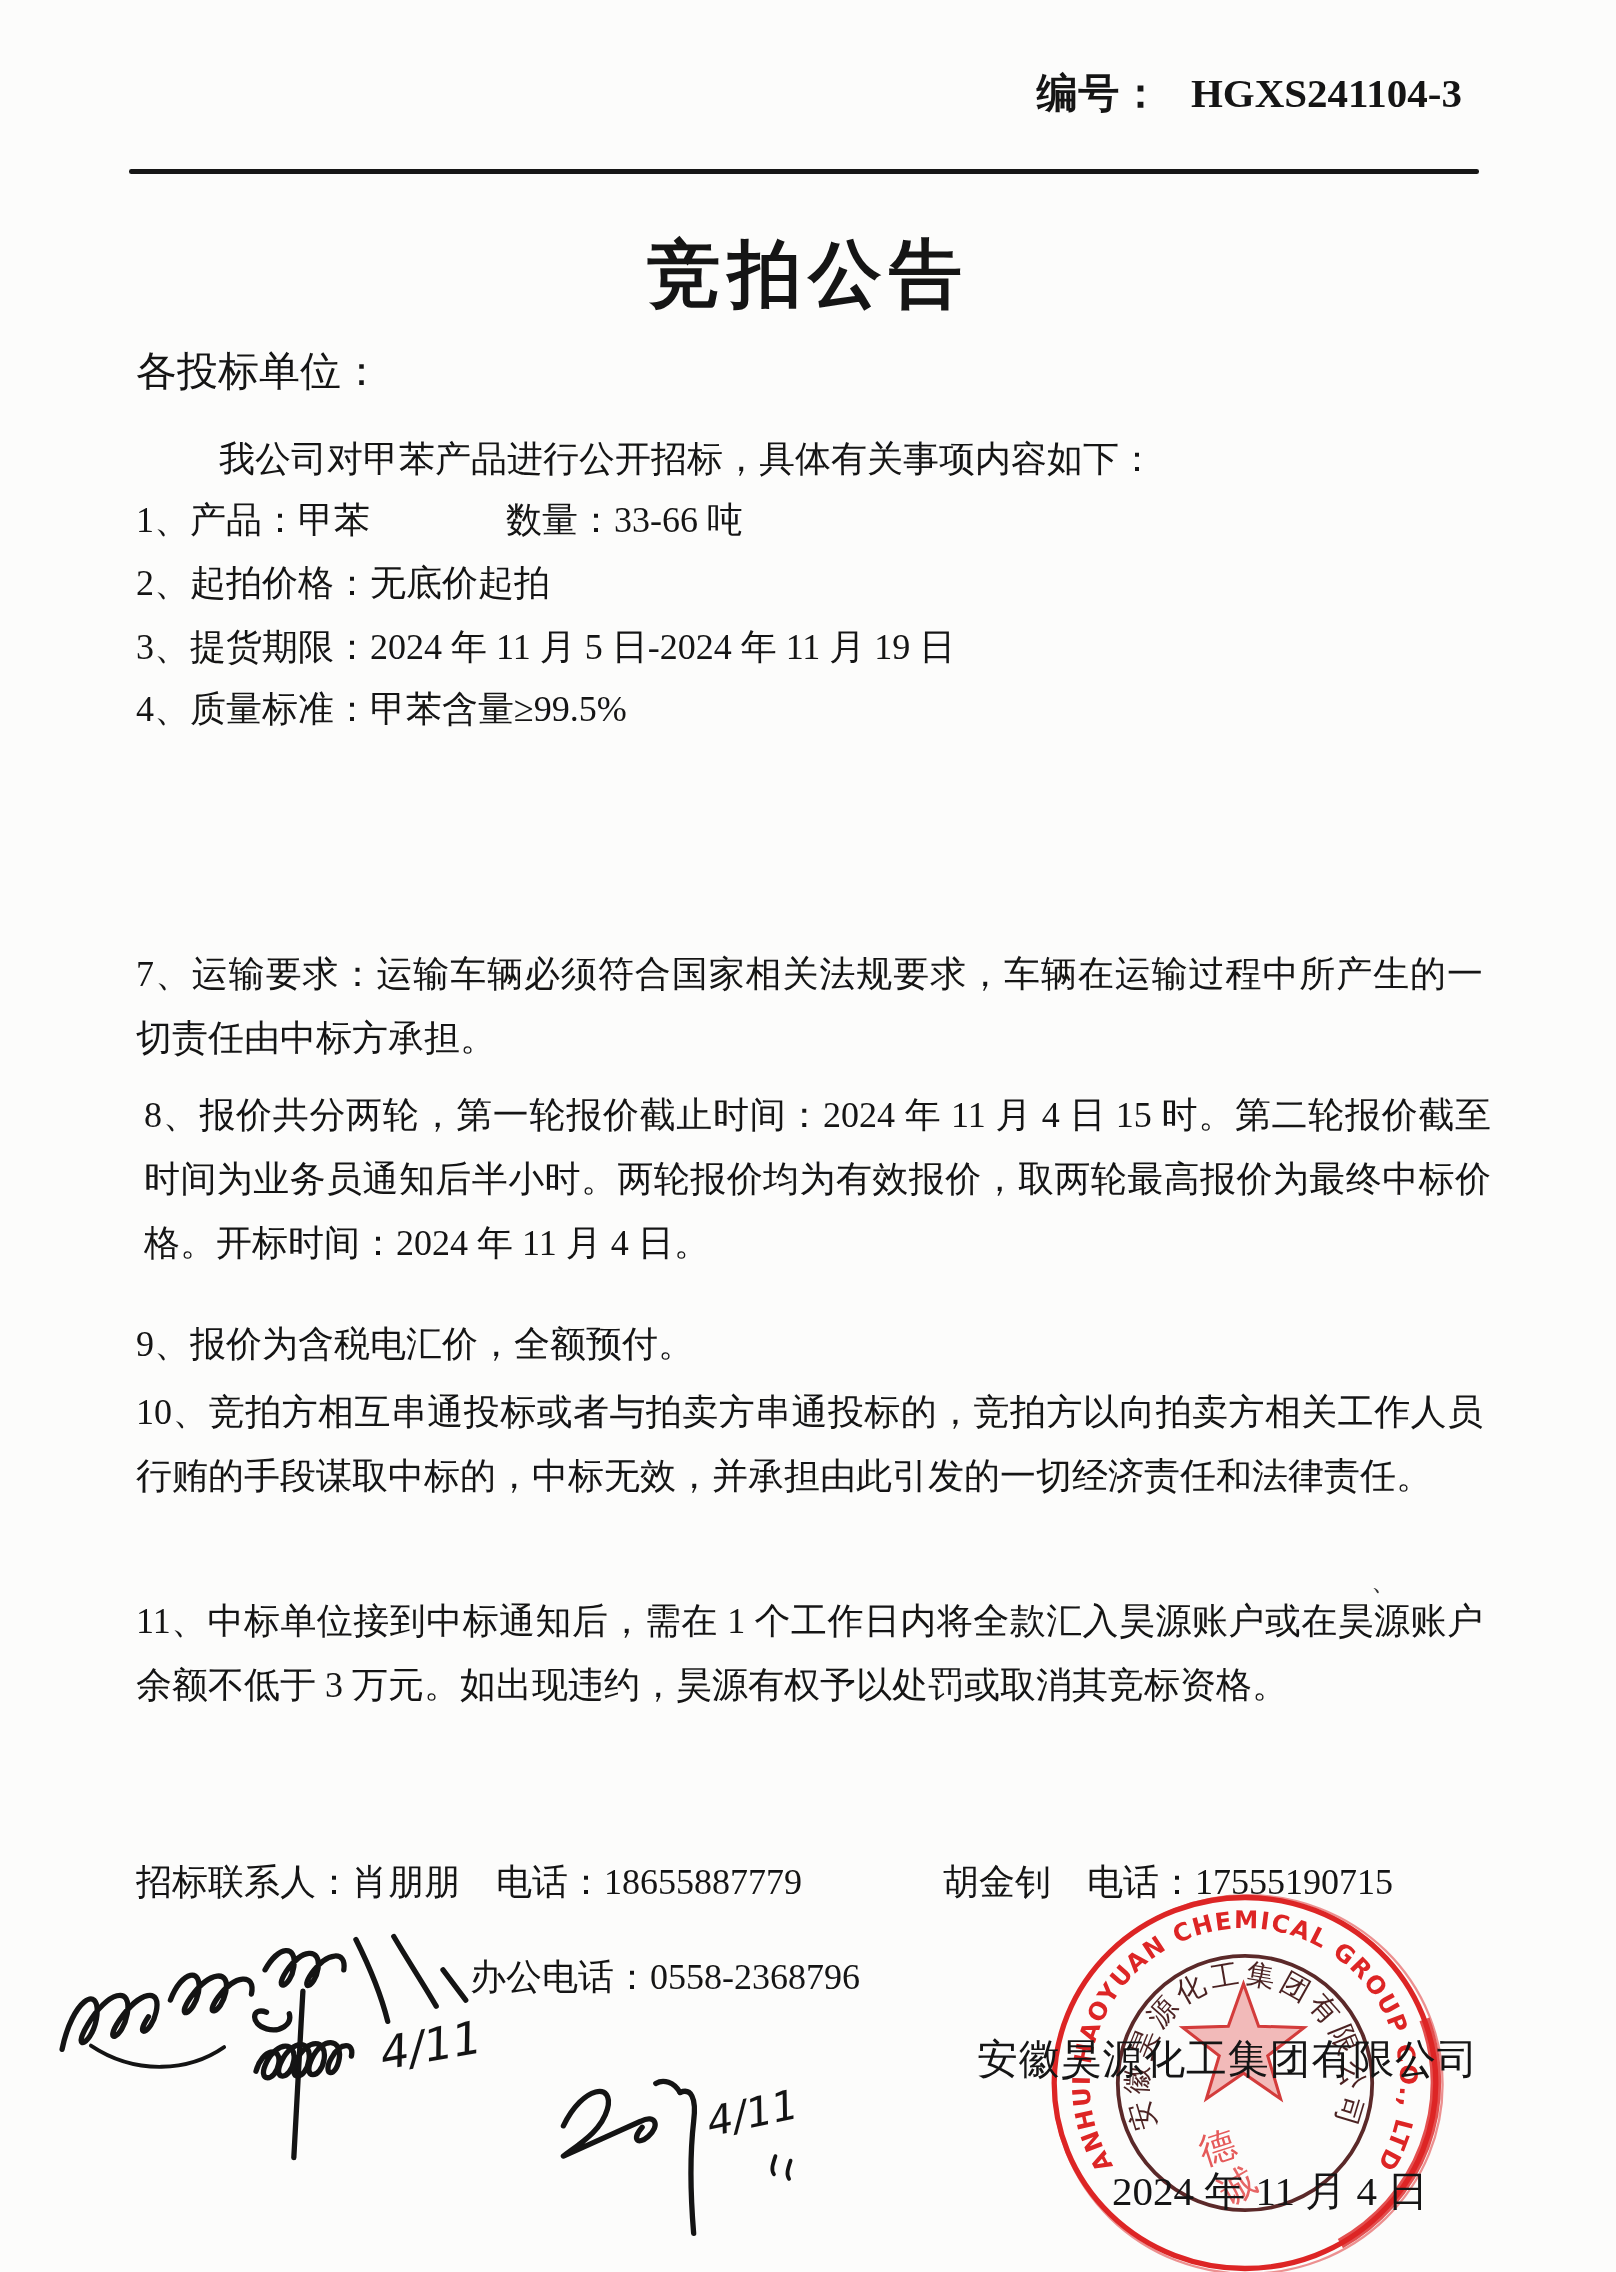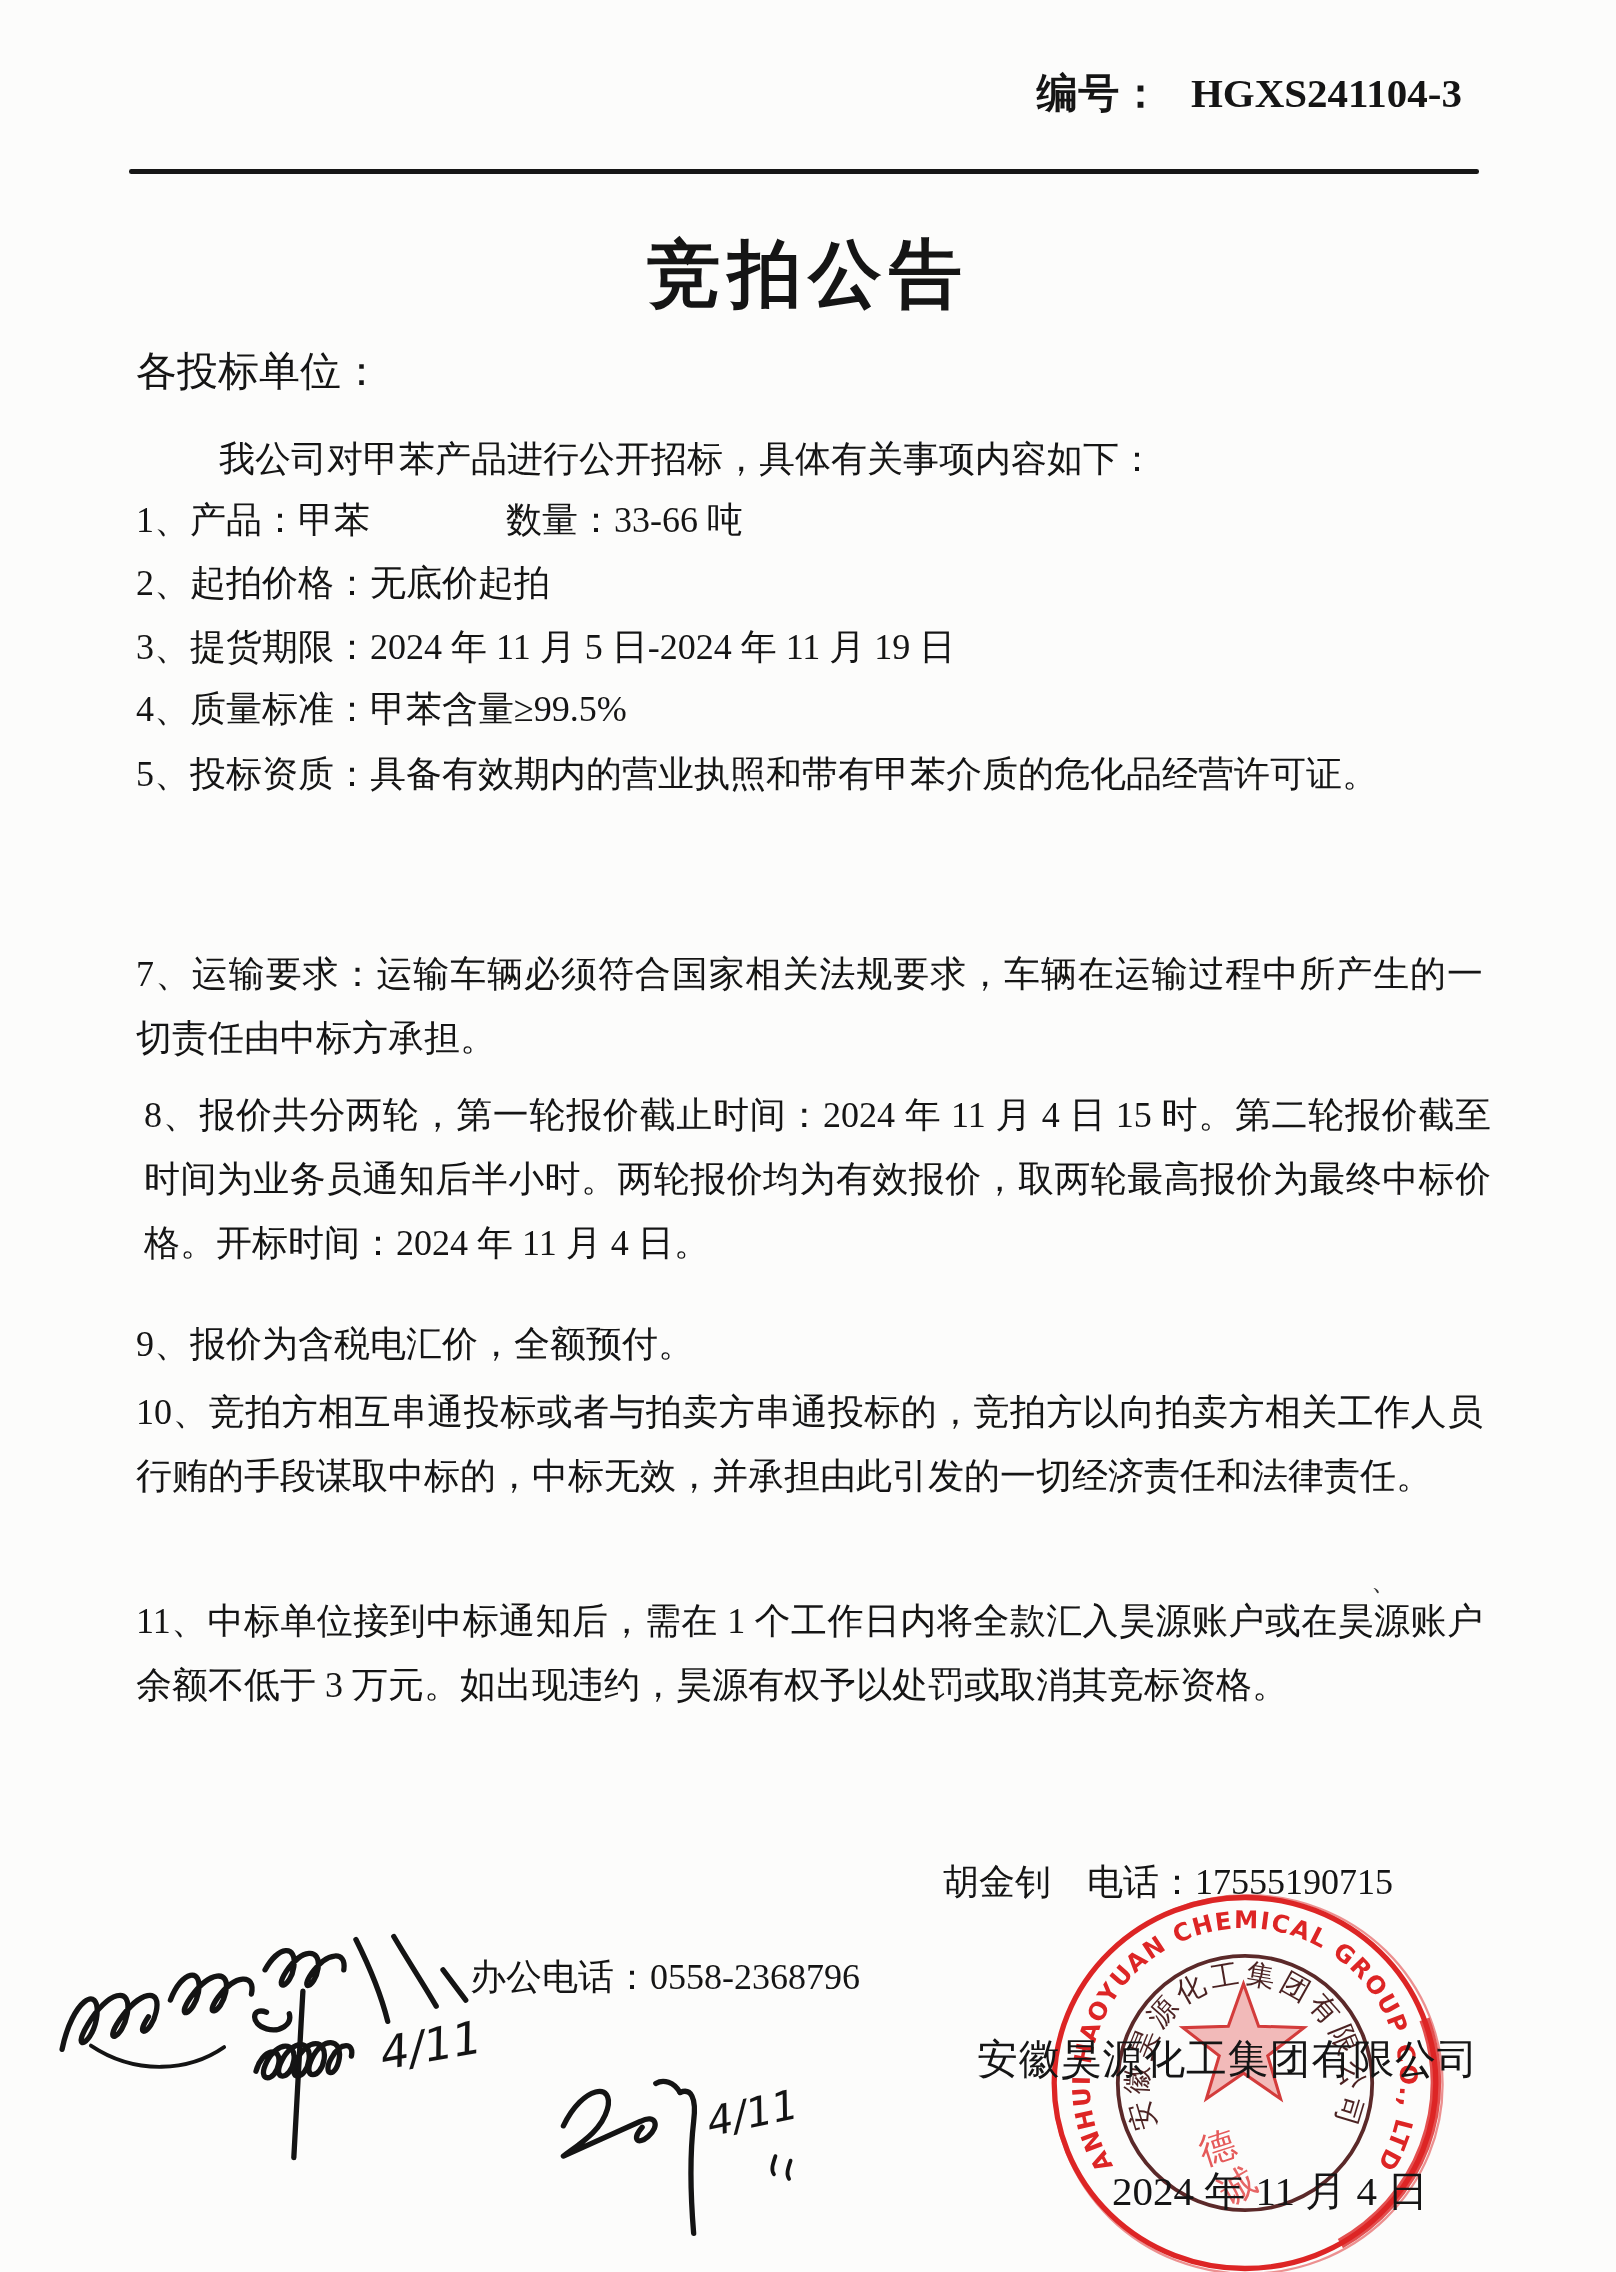--- a/index.html
+++ b/index.html
@@ -73,23 +73,20 @@
   </div>
 
   <div class="abs para" style="top:615px;">
     <span class="lbl">3、</span><span>提货期限：2024 年 11 月 5 日-2024 年 11 月 19 日</span>
   </div>
 
   <div class="abs para" style="top:677px;">
     <span class="lbl">4、</span><span>质量标准：甲苯含量≥99.5%</span>
   </div>
 
-  <div class="abs para" style="top:742px;">
-    <span class="lbl">5、</span><span>投标资质：具备有效期内的营业执照和带有甲苯介质的危化品经营许可证。</span>
-  </div>
 
 
   <div class="abs para" style="top:942px;">
     <span class="lbl">7、</span><span>运输要求：运输车辆必须符合国家相关法规要求，车辆在运输过程中所产生的一切责任由中标方承担。</span>
   </div>
 
   <div class="abs para" style="top:1083px;margin-left:8px;">
     <span class="lbl">8、</span><span>报价共分两轮，第一轮报价截止时间：2024 年 11 月 4 日 15 时。第二轮报价截至时间为业务员通知后半小时。两轮报价均为有效报价，取两轮最高报价为最终中标价格。开标时间：2024 年 11 月 4 日。</span>
   </div>
 
@@ -101,20 +98,23 @@
     <span class="lbl">10、</span><span>竞拍方相互串通投标或者与拍卖方串通投标的，竞拍方以向拍卖方相关工作人员行贿的手段谋取中标的，中标无效，并承担由此引发的一切经济责任和法律责任。</span>
   </div>
 
   <div class="abs stray">、</div>
 
   <div class="abs para" style="top:1589px;">
     <span class="lbl">11、</span><span>中标单位接到中标通知后，需在 1 个工作日内将全款汇入昊源账户或在昊源账户余额不低于 3 万元。如出现违约，昊源有权予以处罚或取消其竞标资格。</span>
   </div>
 
 
+  <div class="abs contact-line" style="left:136px;">
+    <span>招标联系人：</span><span>肖朋朋</span> <span>电话：</span><span>18655887779</span>
+  </div>
   <div class="abs contact-line" style="left:943px;">
     <span>胡金钊</span> <span>电话：</span><span>17555190715</span>
   </div>
 
   <div class="abs office-line">
     <span>办公电话：</span><span>0558-2368796</span>
   </div>
 
   <div class="abs company">安徽昊源化工集团有限公司</div>
   <div class="abs datefoot">2024 年 11 月 4 日</div>

